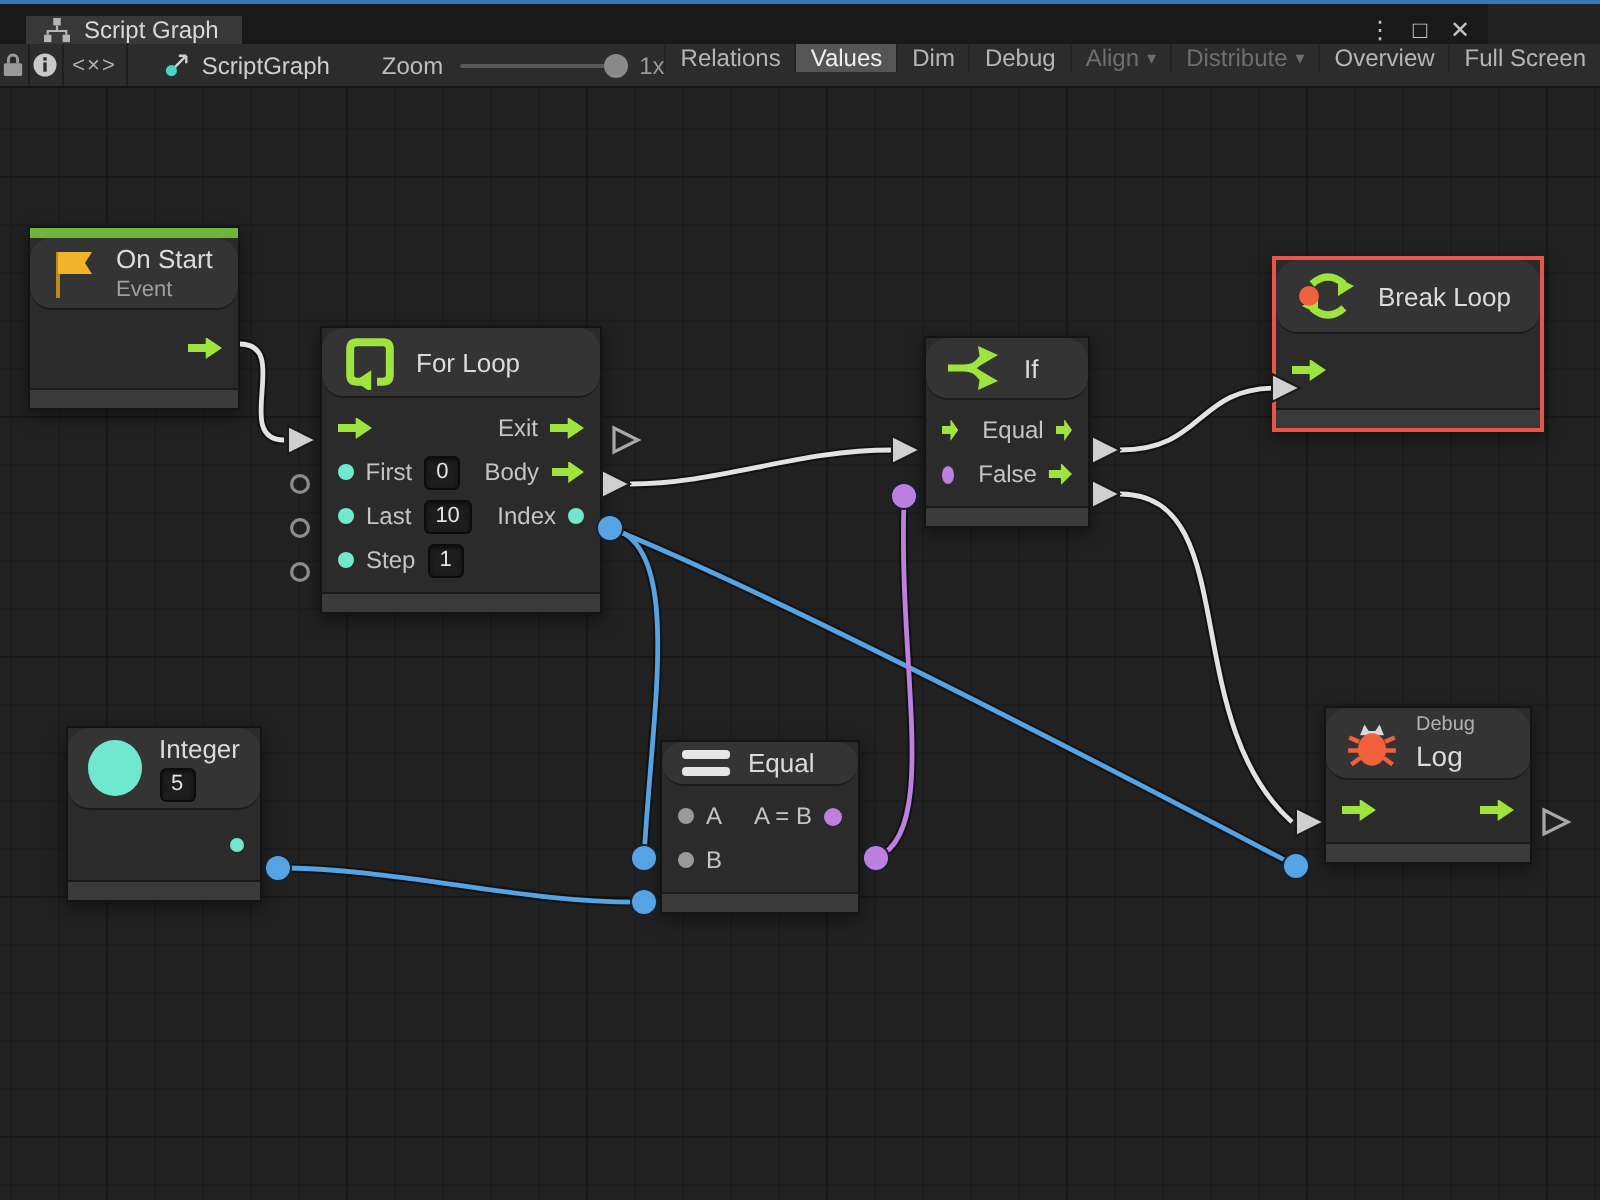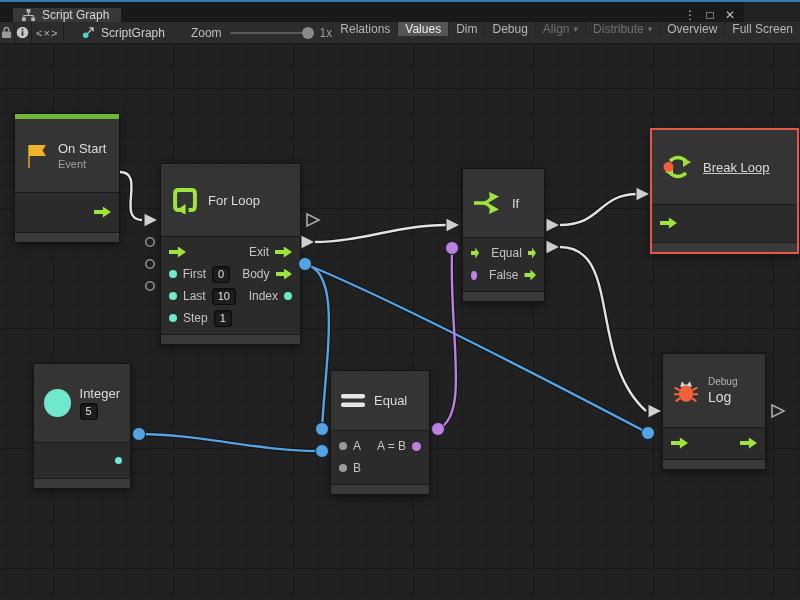--- a/index.html
+++ b/index.html
@@ -36,42 +36,42 @@
     background-image:
       linear-gradient(#181818 1px, transparent 1px),
       linear-gradient(90deg,#181818 1px, transparent 1px),
       linear-gradient(#1d1d1d 1px, transparent 1px),
       linear-gradient(90deg,#1d1d1d 1px, transparent 1px);
     background-size:120px 120px,120px 120px,24px 24px,24px 24px;
     background-position:0 44px,53px 0,0 20px,5px 0;
   }
   
   .node { position:absolute; background:#2b2b2b; border:1px solid #141414; box-shadow:0 3px 8px rgba(0,0,0,.45); }
-  .node-header { background:#343434; display:flex; align-items:center; gap:9px; padding:22px 10px; border-bottom:1px solid #1b1b1b; }
+  .node-header { background:#343434; display:flex; align-items:center; gap:9px; padding:3px 10px; border-bottom:1px solid #1b1b1b;border-radius:11px; }
   .node-title { font-size:13px; color:#dcdcdc; white-space:nowrap; }
   .node-sub { font-size:11px; color:#a0a0a0; }
   .node-body { padding:4px 0 5px; }
   .node-footer { height:10px; background:#3a3a3a; border-top:1px solid #1b1b1b; }
   .row { display:flex; align-items:center; height:22px; padding:0 8px; gap:6px; font-size:12px; color:#c4c4c4; white-space:nowrap; }
   .spacer { flex:1; }
   .arrow { display:inline-block; width:17px; height:11px; background:var(--green,#9fe43e);
            clip-path:polygon(0 32%,52% 32%,52% 0,100% 50%,52% 100%,52% 68%,0 68%); }
   .dot { display:inline-block; width:8px; height:8px; border-radius:50%; }
   .dot.teal { background:var(--teal,#6fe8cd); }
   .dot.grey { background:#9a9a9a; }
   .dot.purple { background:var(--purple,#bd7fe0); width:9px; height:9px; }
   .valbox { display:inline-block; background:#1d1d1d; border:1px solid #0c0c0c; border-radius:3px;
             padding:0 5px; font-size:11px; line-height:15px; color:#e2e2e2; box-shadow:inset 0 1px 2px rgba(0,0,0,.55); }
   .hdr-col { display:flex; flex-direction:column; gap:2px; }
   
   .n-onstart { left:14px; top:69px; width:106px; }
   .n-onstart .stripe { height:5px; background:var(--event-green,#6fb53a); }
   .n-forloop { left:160px; top:119px; width:141px; }
   .n-if { left:462px; top:124px; width:83px; }
-  .n-break { left:650px; top:84px; width:149px; border:2px solid var(--select-red,#e8564a);text-decoration:underline; }
+  .n-break { left:636px; top:84px; width:136px; border:2px solid var(--select-red,#e8564a); }
   .n-integer { left:33px; top:319px; width:98px; }
   .n-equal { left:330px; top:326px; width:100px; }
   .n-debug { left:662px; top:309px; width:104px; }
   .n-debug .cat { font-size:10px; color:#b2b2b2; }
   .n-debug .node-title { font-size:14px; }
   .wires { position:absolute; top:0; left:0; width:800px; height:556px; pointer-events:none; }
 </style>
 </head>
 <body>
 

